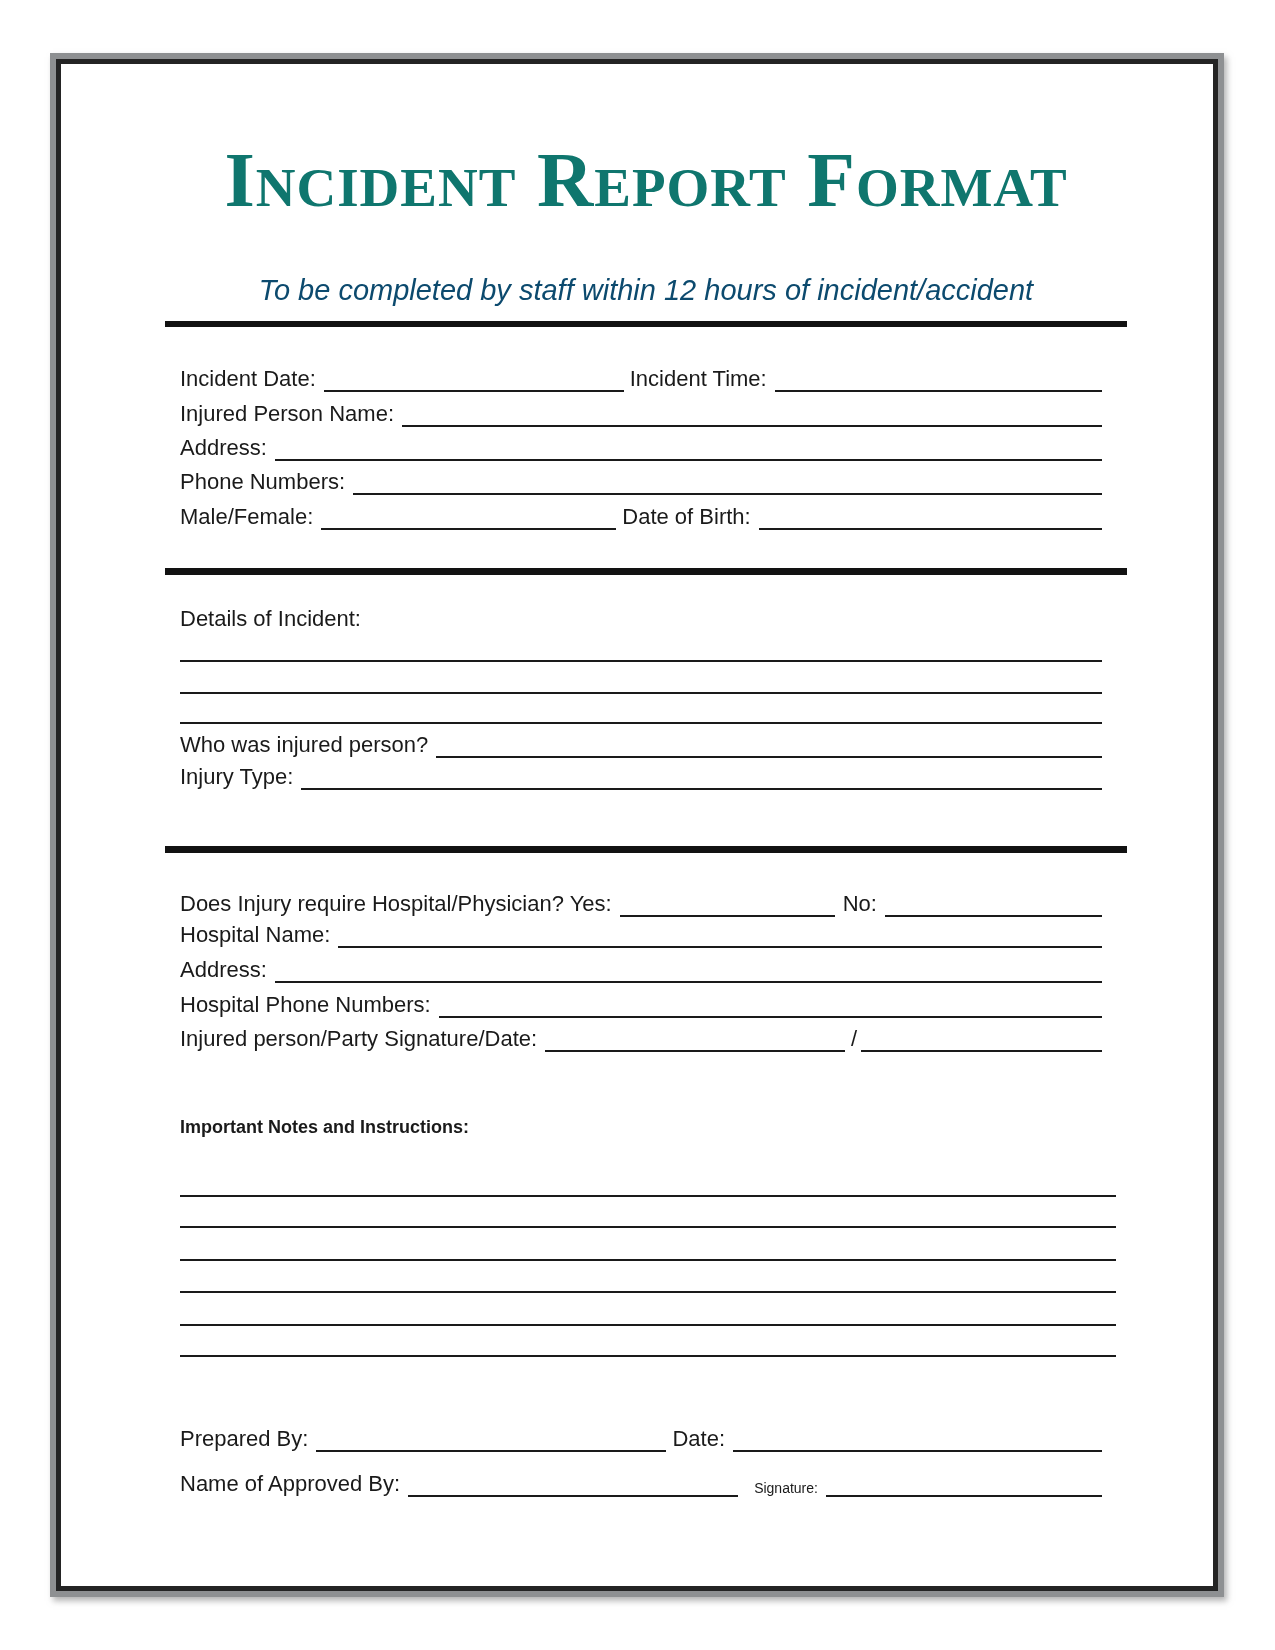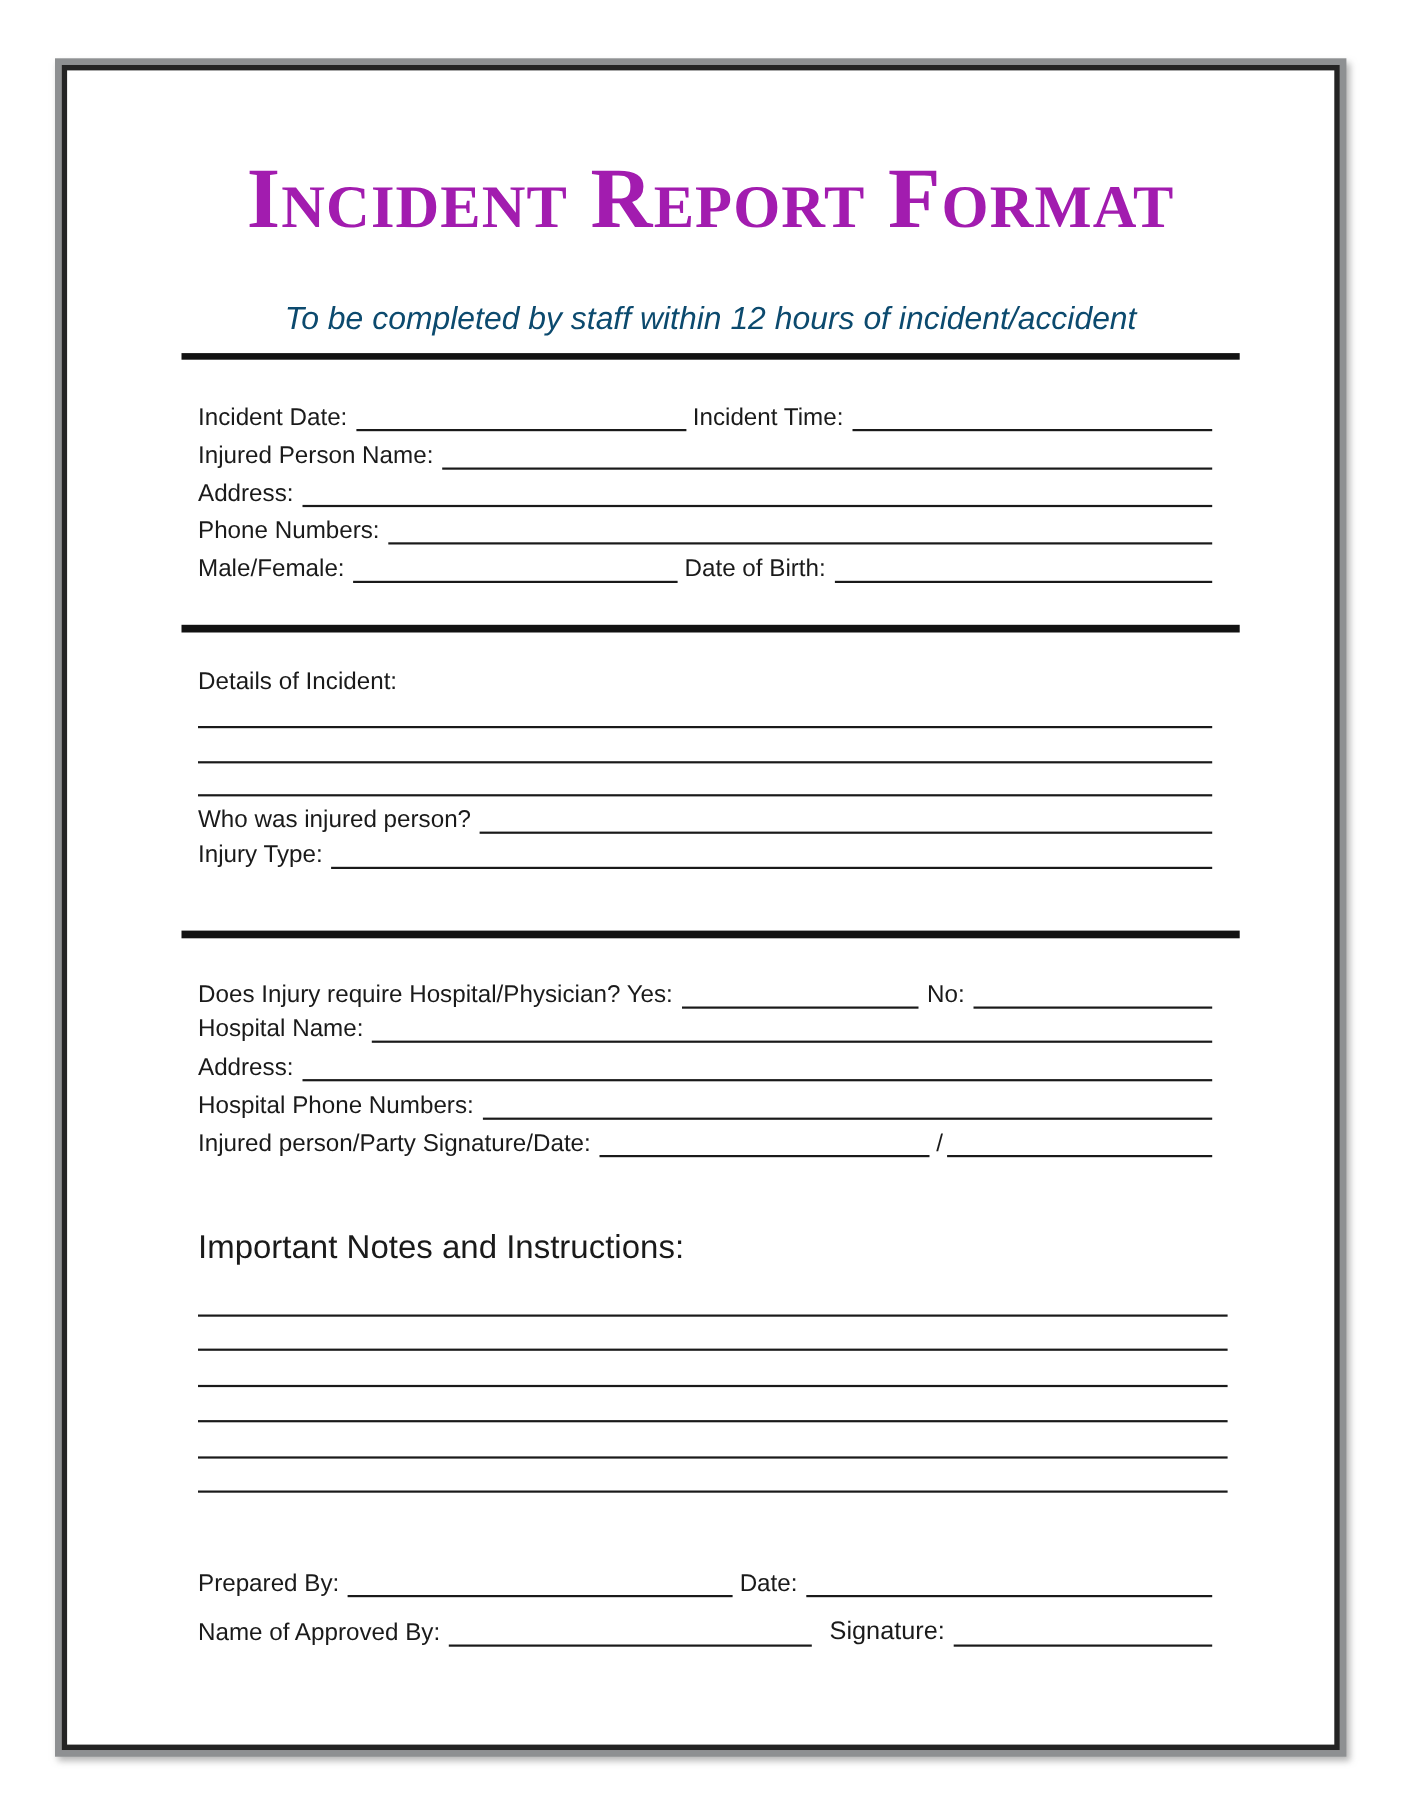--- a/index.html
+++ b/index.html
@@ -49,21 +49,21 @@
     left: -30px;
     right: -30px;
     text-align: center;
     font-family: "Liberation Serif", serif;
     font-weight: 700;
     font-variant: small-caps;
     font-size: 78px;
     line-height: 1;
     letter-spacing: 1px;
     white-space: nowrap;
-    color: #a21caf;
+    color: #0f766e;
   }
   .subtitle {
     position: absolute;
     top: 274px;
     left: 0;
     right: 0;
     text-align: center;
     font-style: italic;
     font-size: 29px;
     line-height: 1.15;
@@ -102,32 +102,32 @@
   .blank.fixed { flex: 0 0 auto; }
   .w300 { width: 300px; }
   .w295 { width: 295px; }
   .w215 { width: 215px; }
   .w350 { width: 350px; }
   .w330 { width: 330px; }
   .ml6  { margin-left: 6px; }
   .ml8  { margin-left: 8px; }
   .ml16 { margin-left: 16px; }
   .sep  { white-space: nowrap; padding: 0 4px 0 6px; }
-  .small-lbl { font-size: 23px; }
+  .small-lbl { font-size: 14px; }
 
   .static-label {
     position: absolute;
     left: 15px;
     font-size: 22px;
     line-height: 1.2;
     white-space: nowrap;
   }
   .notes-heading {
-    font-weight: 400;
-    font-size: 30px;
+    font-weight: 700;
+    font-size: 18px;
     text-align: center;
   }
 
   .writing-line {
     position: absolute;
     left: 15px;
     right: 25px;
     height: 2px;
     background: #1a1a1a;
   }

